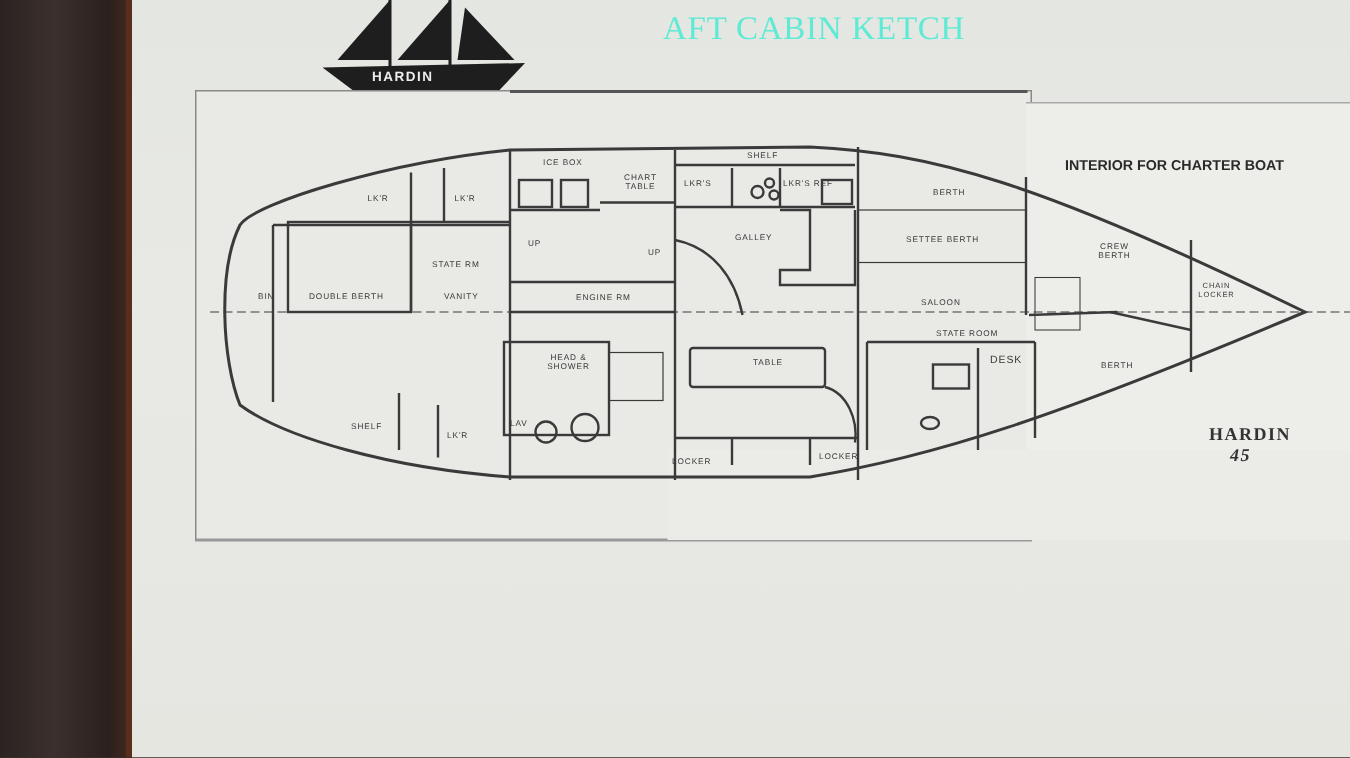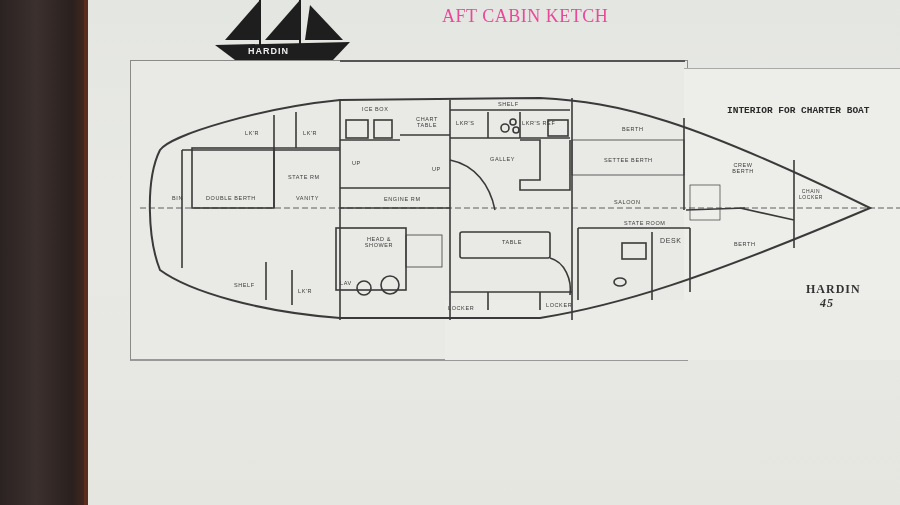--- a/index.html
+++ b/index.html
@@ -5,22 +5,22 @@
     html, body { margin:0; padding:0; }
     body { width:900px; height:505px; overflow:hidden; background:#3a2e2c; position:relative; font-family:"Liberation Sans", sans-serif; }
     .bg-wood { position:absolute; left:0; top:0; width:90px; height:505px;
       background: linear-gradient(90deg, #2b2322 0%, #3b302d 40%, #2a201e 80%, #4a2a1e 100%); }
     .bg-wood::after { content:""; position:absolute; right:0; top:0; width:6px; height:100%; background:#5a2e1c; }
     .paper { position:absolute; left:88px; top:0; width:812px; height:505px;
       background: linear-gradient(180deg, #e4e6e2 0%, #e8e9e5 40%, #e6e6e1 100%); }
     .sheet-top { position:absolute; left:130px; top:60px; width:556px; height:298px; border:1px solid #8a8a88; border-bottom:2px solid #999; background:#e9eae6; }
     .sheet-right { position:absolute; left:684px; top:68px; width:216px; height:245px; background:#edeeea; border-top:1px solid #aaa; }
     .sheet-lower { position:absolute; left:445px; top:300px; width:455px; height:60px; background:#ebebe7; }
-    .title { position:absolute; left:442px; top:6px; font-family:"Liberation Serif", serif; font-size:18px; letter-spacing:0.5px; color:#ec4899; }
-    .subtitle { position:absolute; left:727px; top:105px; font-family:Liberation Mono, monospace; font-weight:bold; font-size:9.5px; color:#2a2a2a; }
+    .title { position:absolute; left:442px; top:6px; font-family:"Liberation Serif", serif; font-size:22px; letter-spacing:0.5px; color:#5eead4; }
+    .subtitle { position:absolute; left:710px; top:105px; font-family:Liberation Sans, sans-serif; font-weight:bold; font-size:9.5px; color:#2a2a2a; }
     .model { position:absolute; left:806px; top:282px; font-family:"Liberation Serif", serif; font-weight:bold; font-size:12px; color:#333; letter-spacing:1px; line-height:14px; }
     .logo { position:absolute; left:215px; top:0; width:135px; height:60px; }
     .logo-text { position:absolute; left:248px; top:46px; font-size:9px; font-weight:bold; color:#eee; letter-spacing:1px; }
     .rule { position:absolute; left:340px; top:60px; width:345px; height:2px; background:#555; }
     svg.plan { position:absolute; left:0; top:0; }
     .lbl { position:absolute; font-family:"Liberation Sans", sans-serif; font-size:5.5px; color:#3a3a3a; letter-spacing:0.6px; white-space:nowrap; }
   </style>
 </head>
 <body>
 

